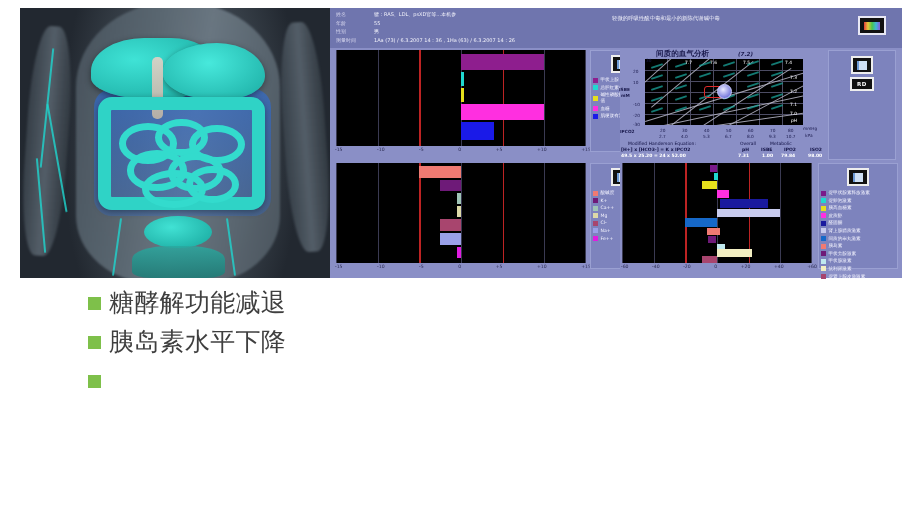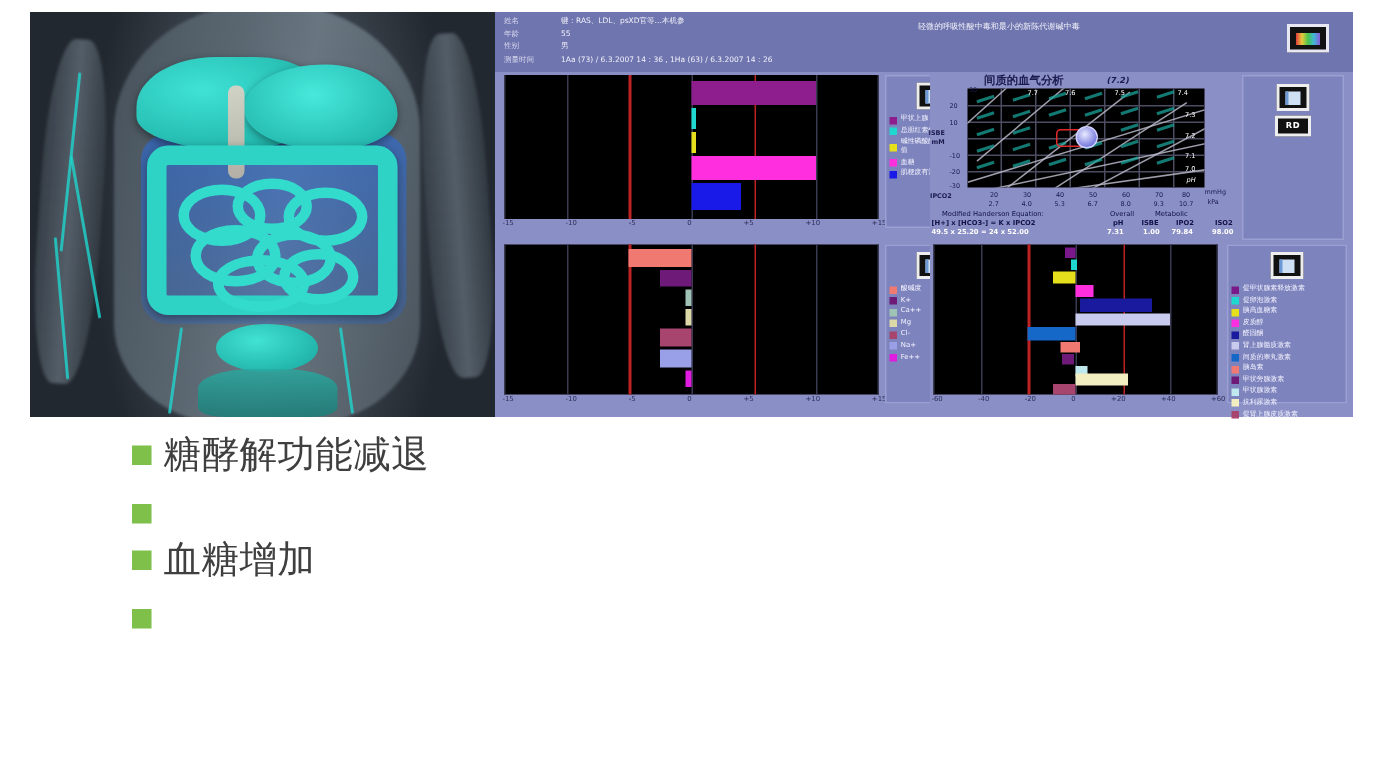--- a/index.html
+++ b/index.html
@@ -483,23 +483,20 @@
     </div>
   </div>
 
   <div class="bullets">
     <div class="bul">
       <span class="sq"></span>
       <span class="tx">糖酵解功能减退</span>
     </div>
     <div class="bul">
       <span class="sq"></span>
-    </div>
-    <div class="bul">
-      <span class="sq"></span>
-      <span class="tx">血糖增加</span>
+      <span class="tx">胰岛素水平下降</span>
     </div>
     <div class="bul">
       <span class="sq"></span>
     </div>
   </div>
 
 </div>
 
 </body></html>

